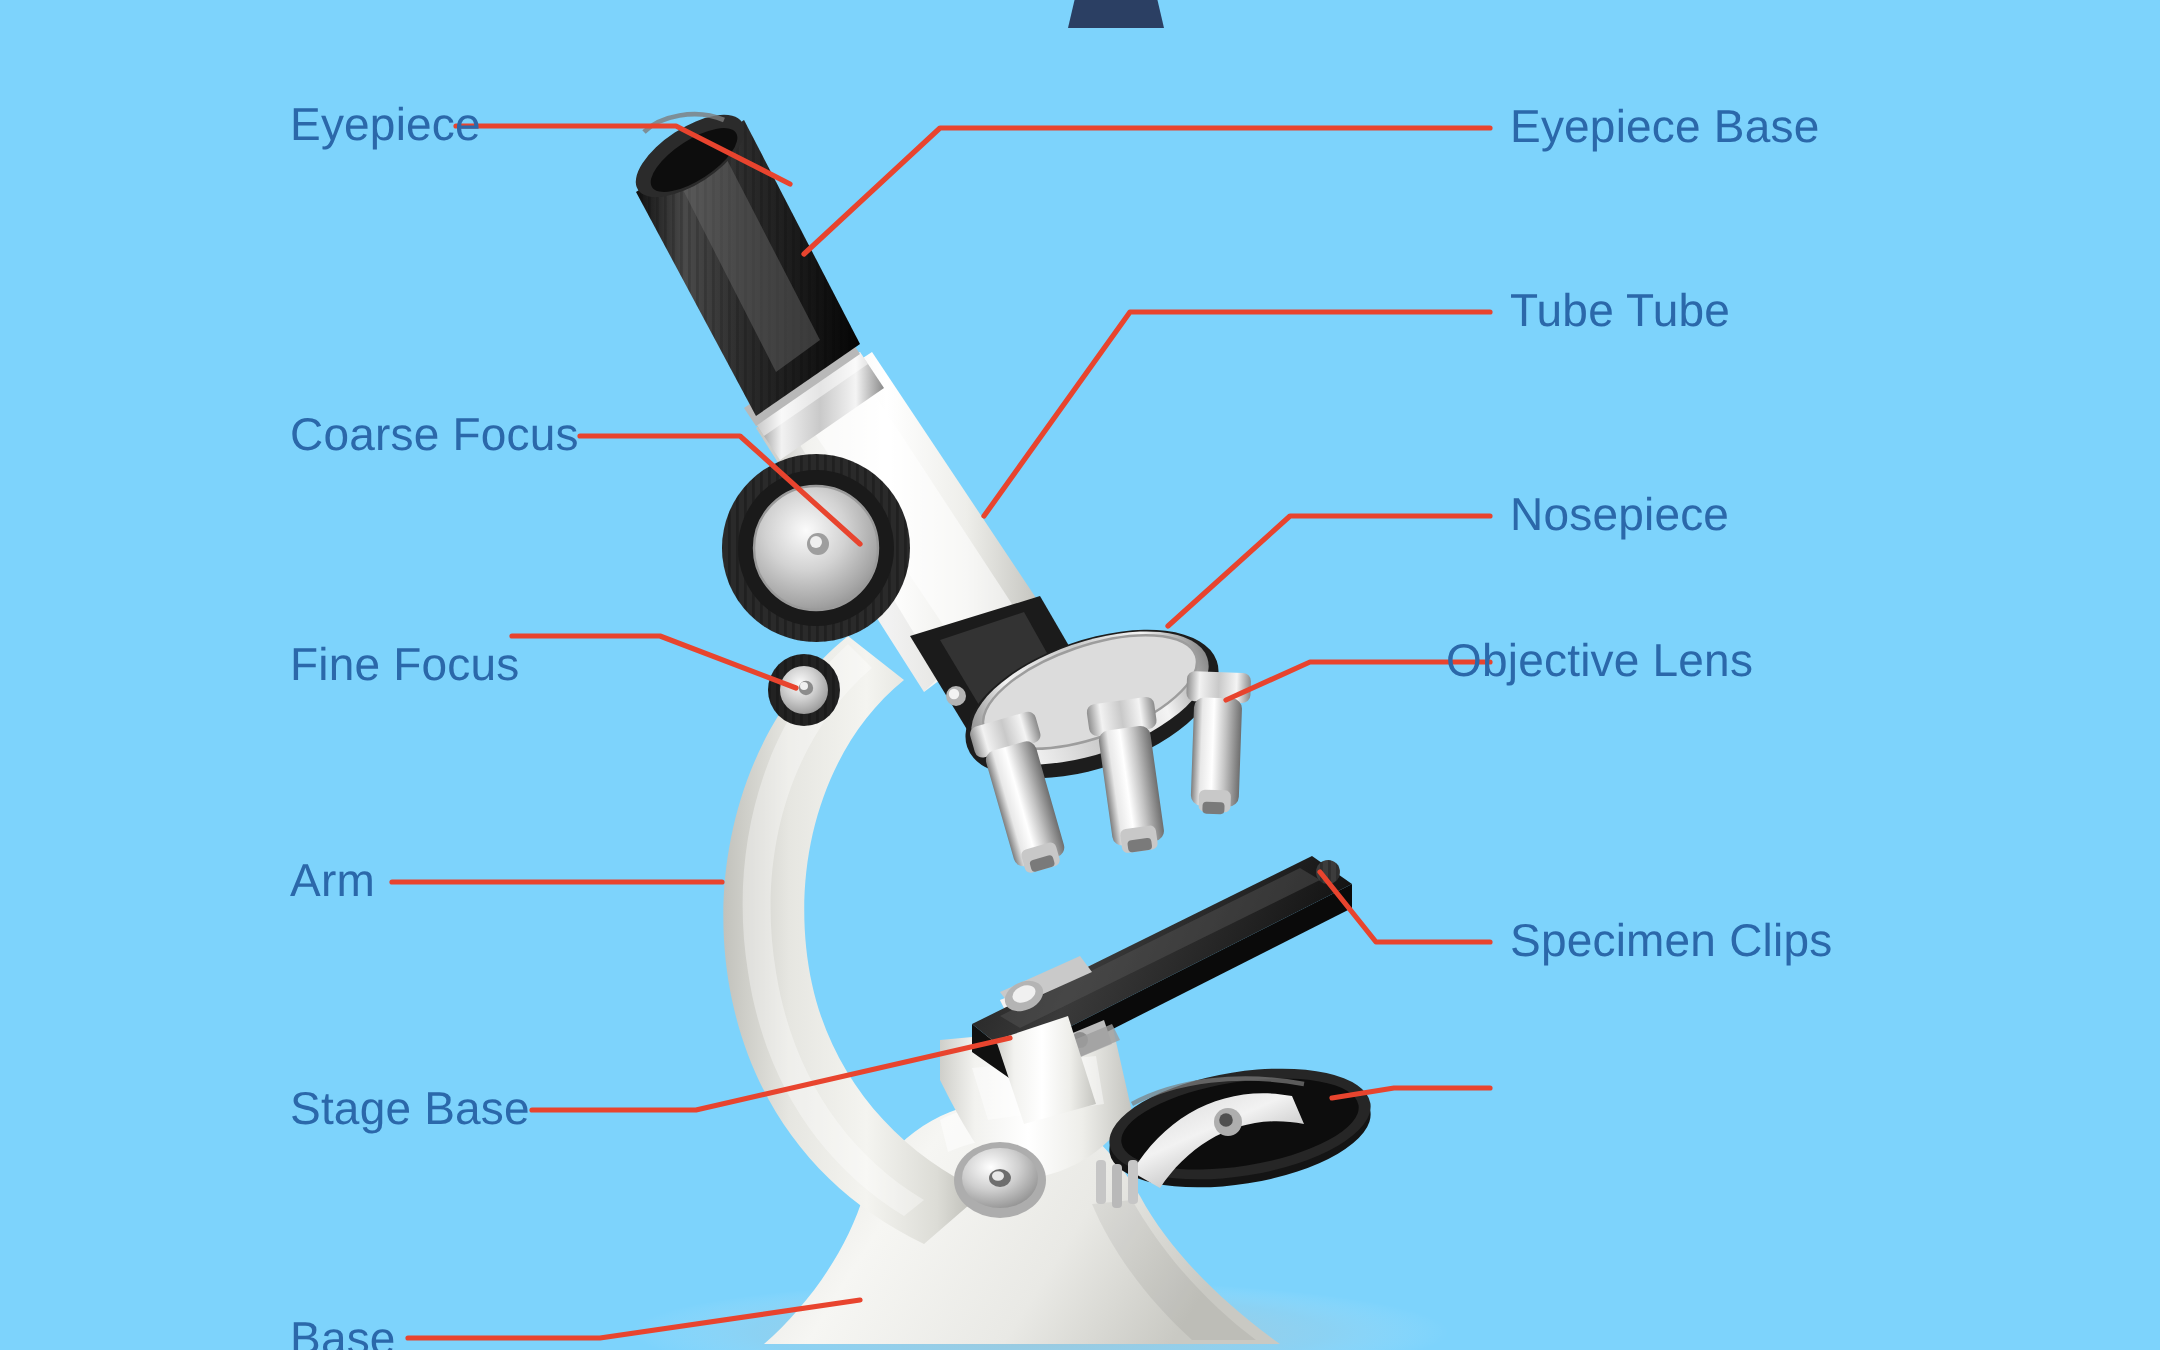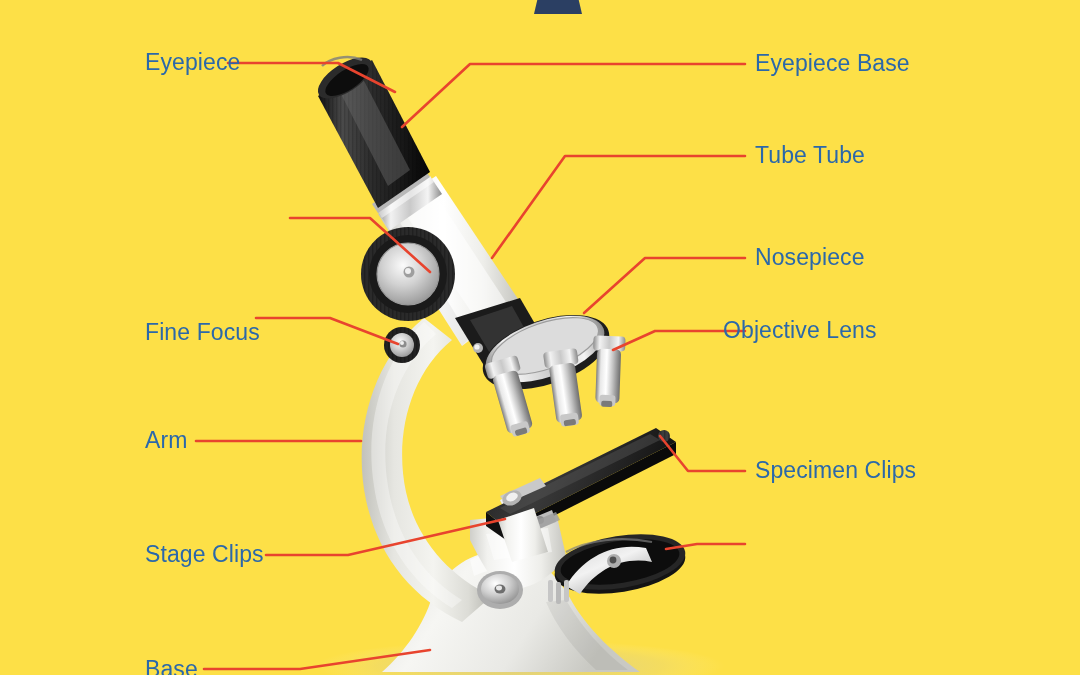--- a/index.html
+++ b/index.html
@@ -7,21 +7,21 @@
     margin: 0; padding: 0;
     width: 1080px; height: 675px;
     background: #ffffff;
     font-family: "Liberation Sans", sans-serif;
     overflow: hidden;
   }
   #stage {
     position: relative;
     width: 1080px;
     height: 675px;
-    background: #fde047;
+    background: #7dd3fc;
     overflow: hidden;
   }
   #art { position: absolute; inset: 0; }
   #labels { position: absolute; inset: 0; }
 
   .label {
     position: absolute;
     color: #2b68aa;
     font-size: 23px;
     font-weight: 400;
@@ -287,23 +287,24 @@
         <path d="M745,156 L565,156 L492,258" stroke="#e8442e"></path>
         <path d="M745,258 L645,258 L584,313" stroke="#e8442e"></path>
         <path d="M745,331 L655,331 L613,350" stroke="#e8442e"></path>
         <path d="M745,471 L688,471 L660,436" stroke="#e8442e"></path>
         <path d="M745,544 L697,544 L666,549" stroke="#e8442e"></path>
       </g>
   </svg>
 
   <div id="labels">
       <div class="label left" style="left: 145px; top: 51px; color: rgb(43, 104, 170);">Eyepiece</div>
+      <div class="label left" style="left: 145px; top: 206px; color: rgb(43, 104, 170);">Coarse Focus</div>
       <div class="label left" style="left: 145px; top: 305px; color: rgb(43, 104, 170); margin-top: 16px;">Fine Focus</div>
       <div class="label left" style="left: 145px; top: 429px; color: rgb(43, 104, 170);">Arm</div>
-      <div class="label left" style="left: 145px; top: 543px; color: rgb(43, 104, 170);">Stage Clips</div>
+      <div class="label left" style="left: 145px; top: 543px; color: rgb(43, 104, 170);">Stage Base</div>
       <div class="label left" style="left: 145px; top: 658px; color: rgb(43, 104, 170);">Base</div>
       <div class="label right" style="left: 755px; top: 52px; color: rgb(43, 104, 170);">Eyepiece Base</div>
       <div class="label right" style="left: 755px; top: 144px; color: rgb(43, 104, 170);">Tube Tube</div>
       <div class="label right" style="left: 755px; top: 246px; color: rgb(43, 104, 170); text-align: right;">Nosepiece</div>
       <div class="label right" style="left: 723px; top: 319px; color: rgb(43, 104, 170);">Objective Lens</div>
       <div class="label right" style="left: 755px; top: 459px; color: rgb(43, 104, 170);">Specimen Clips</div>
     </div>
 
 </div>
 

